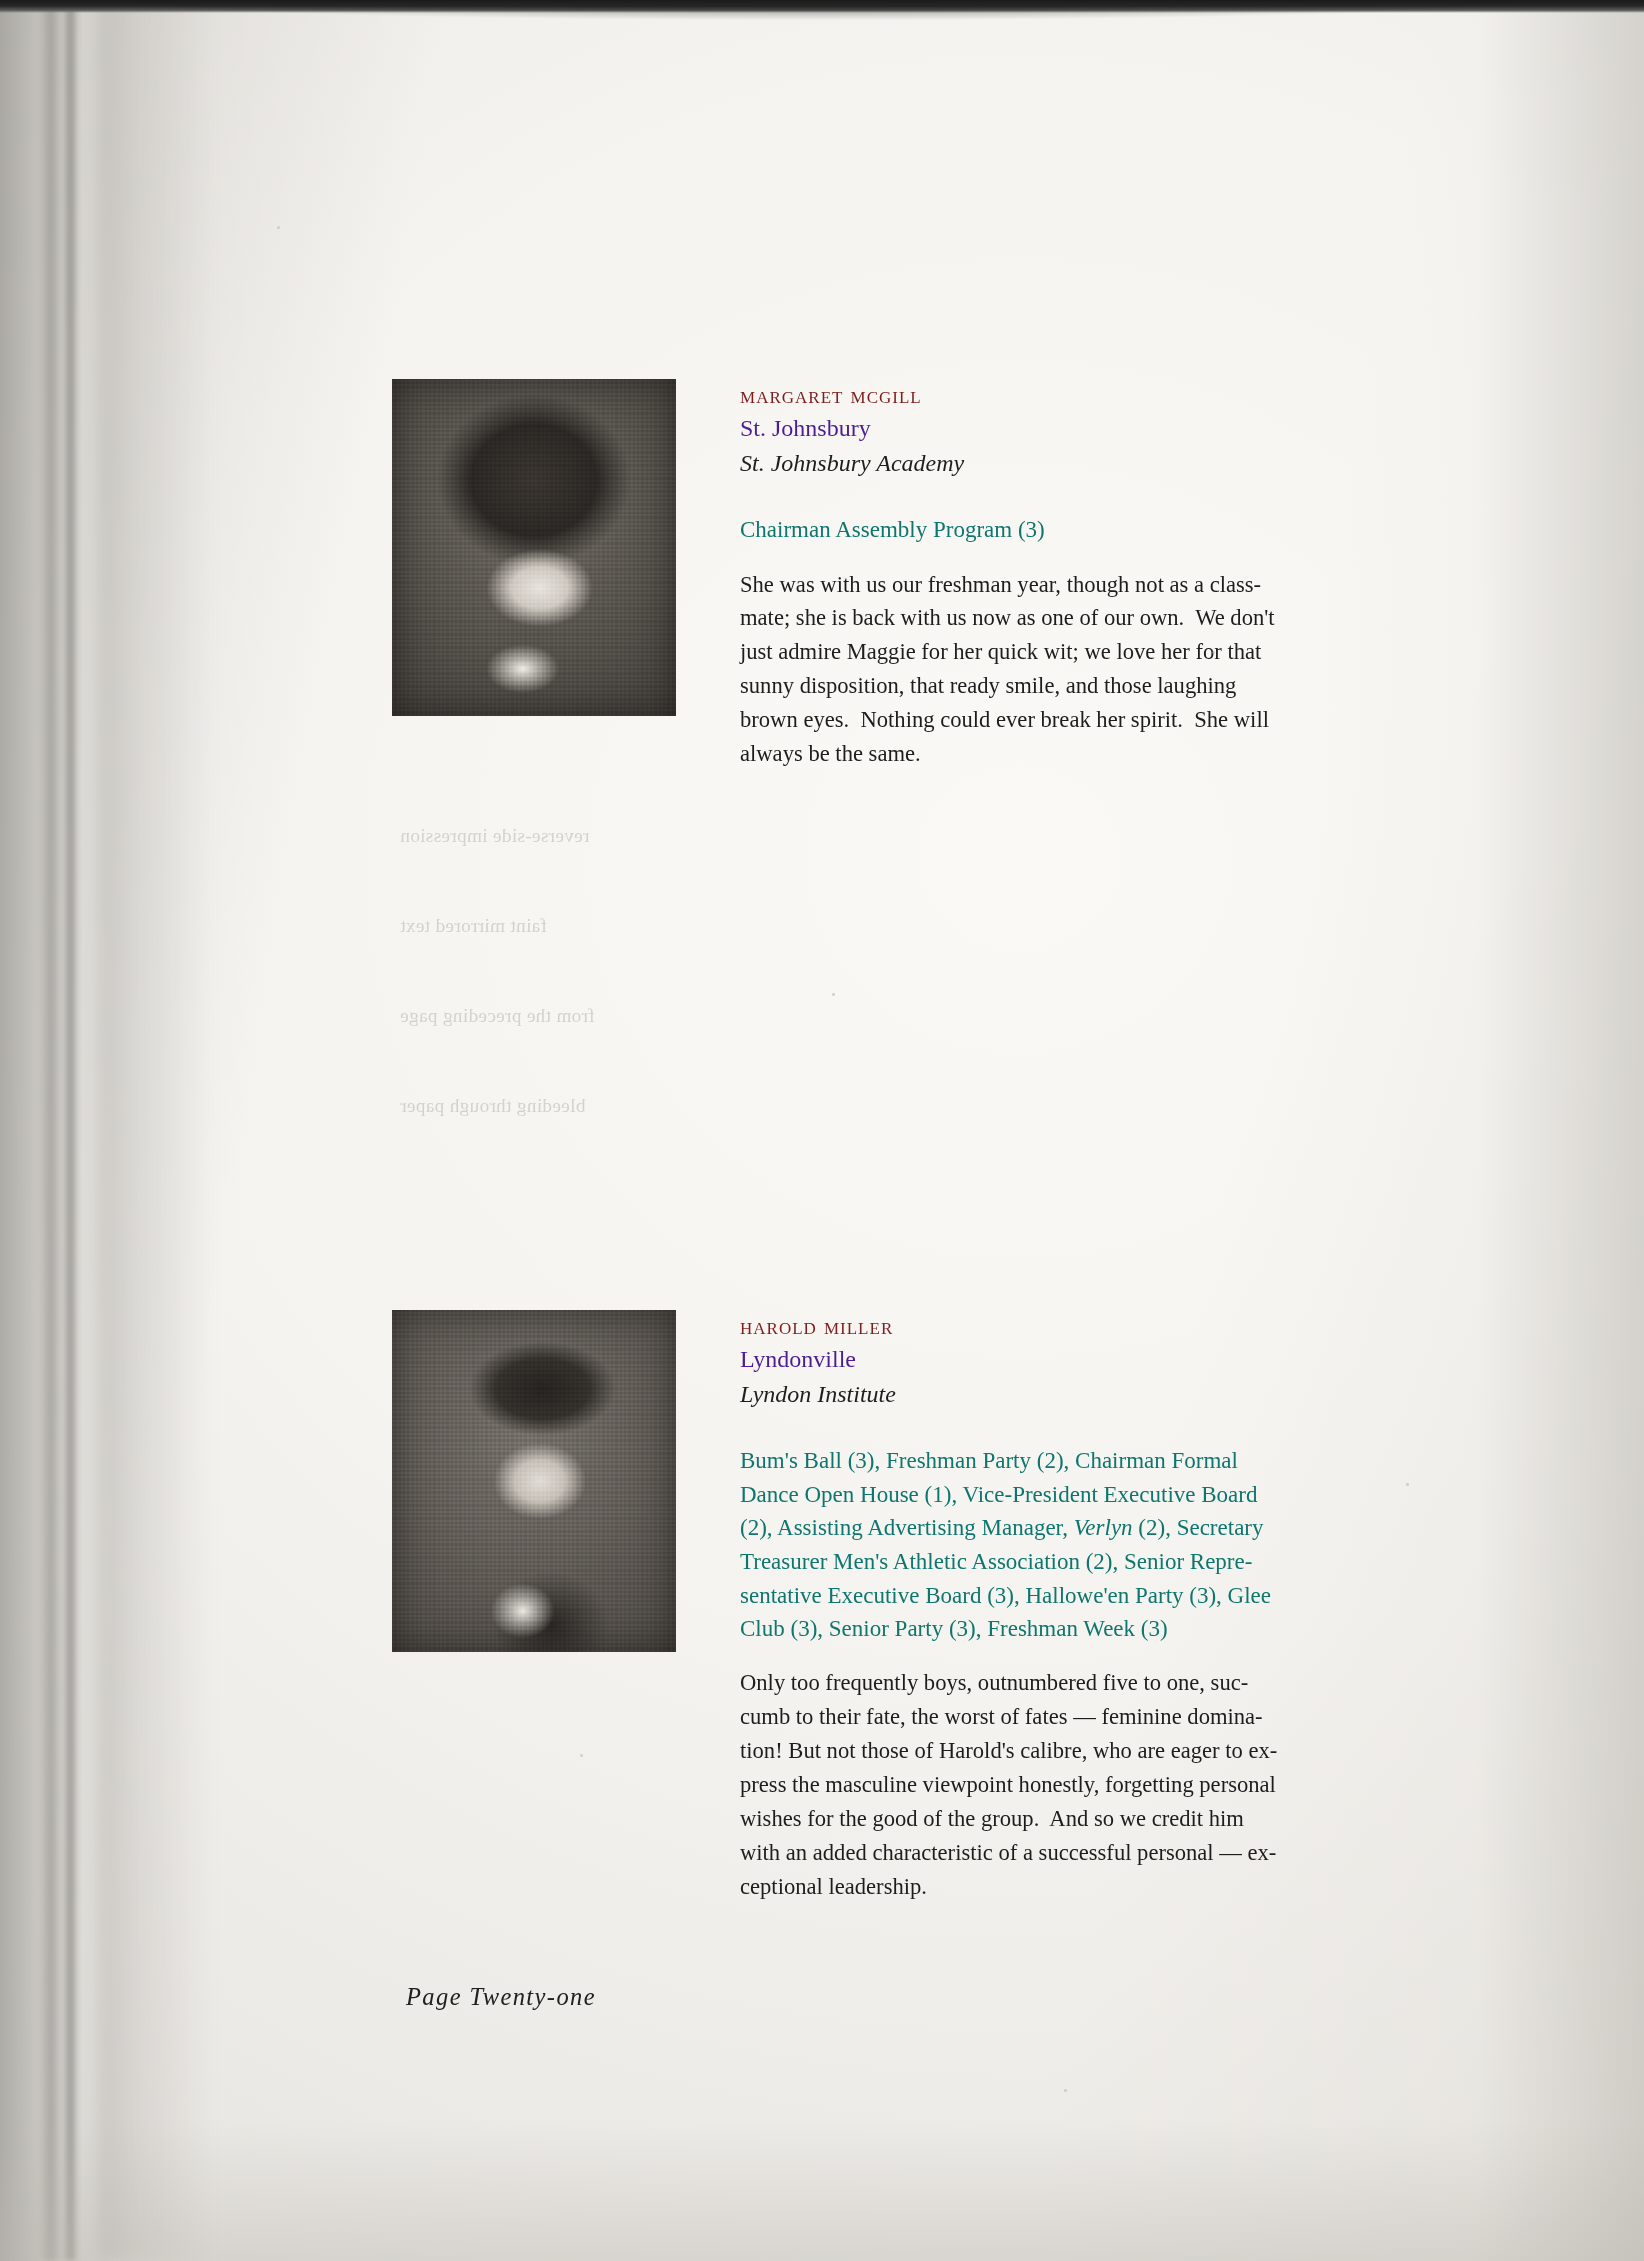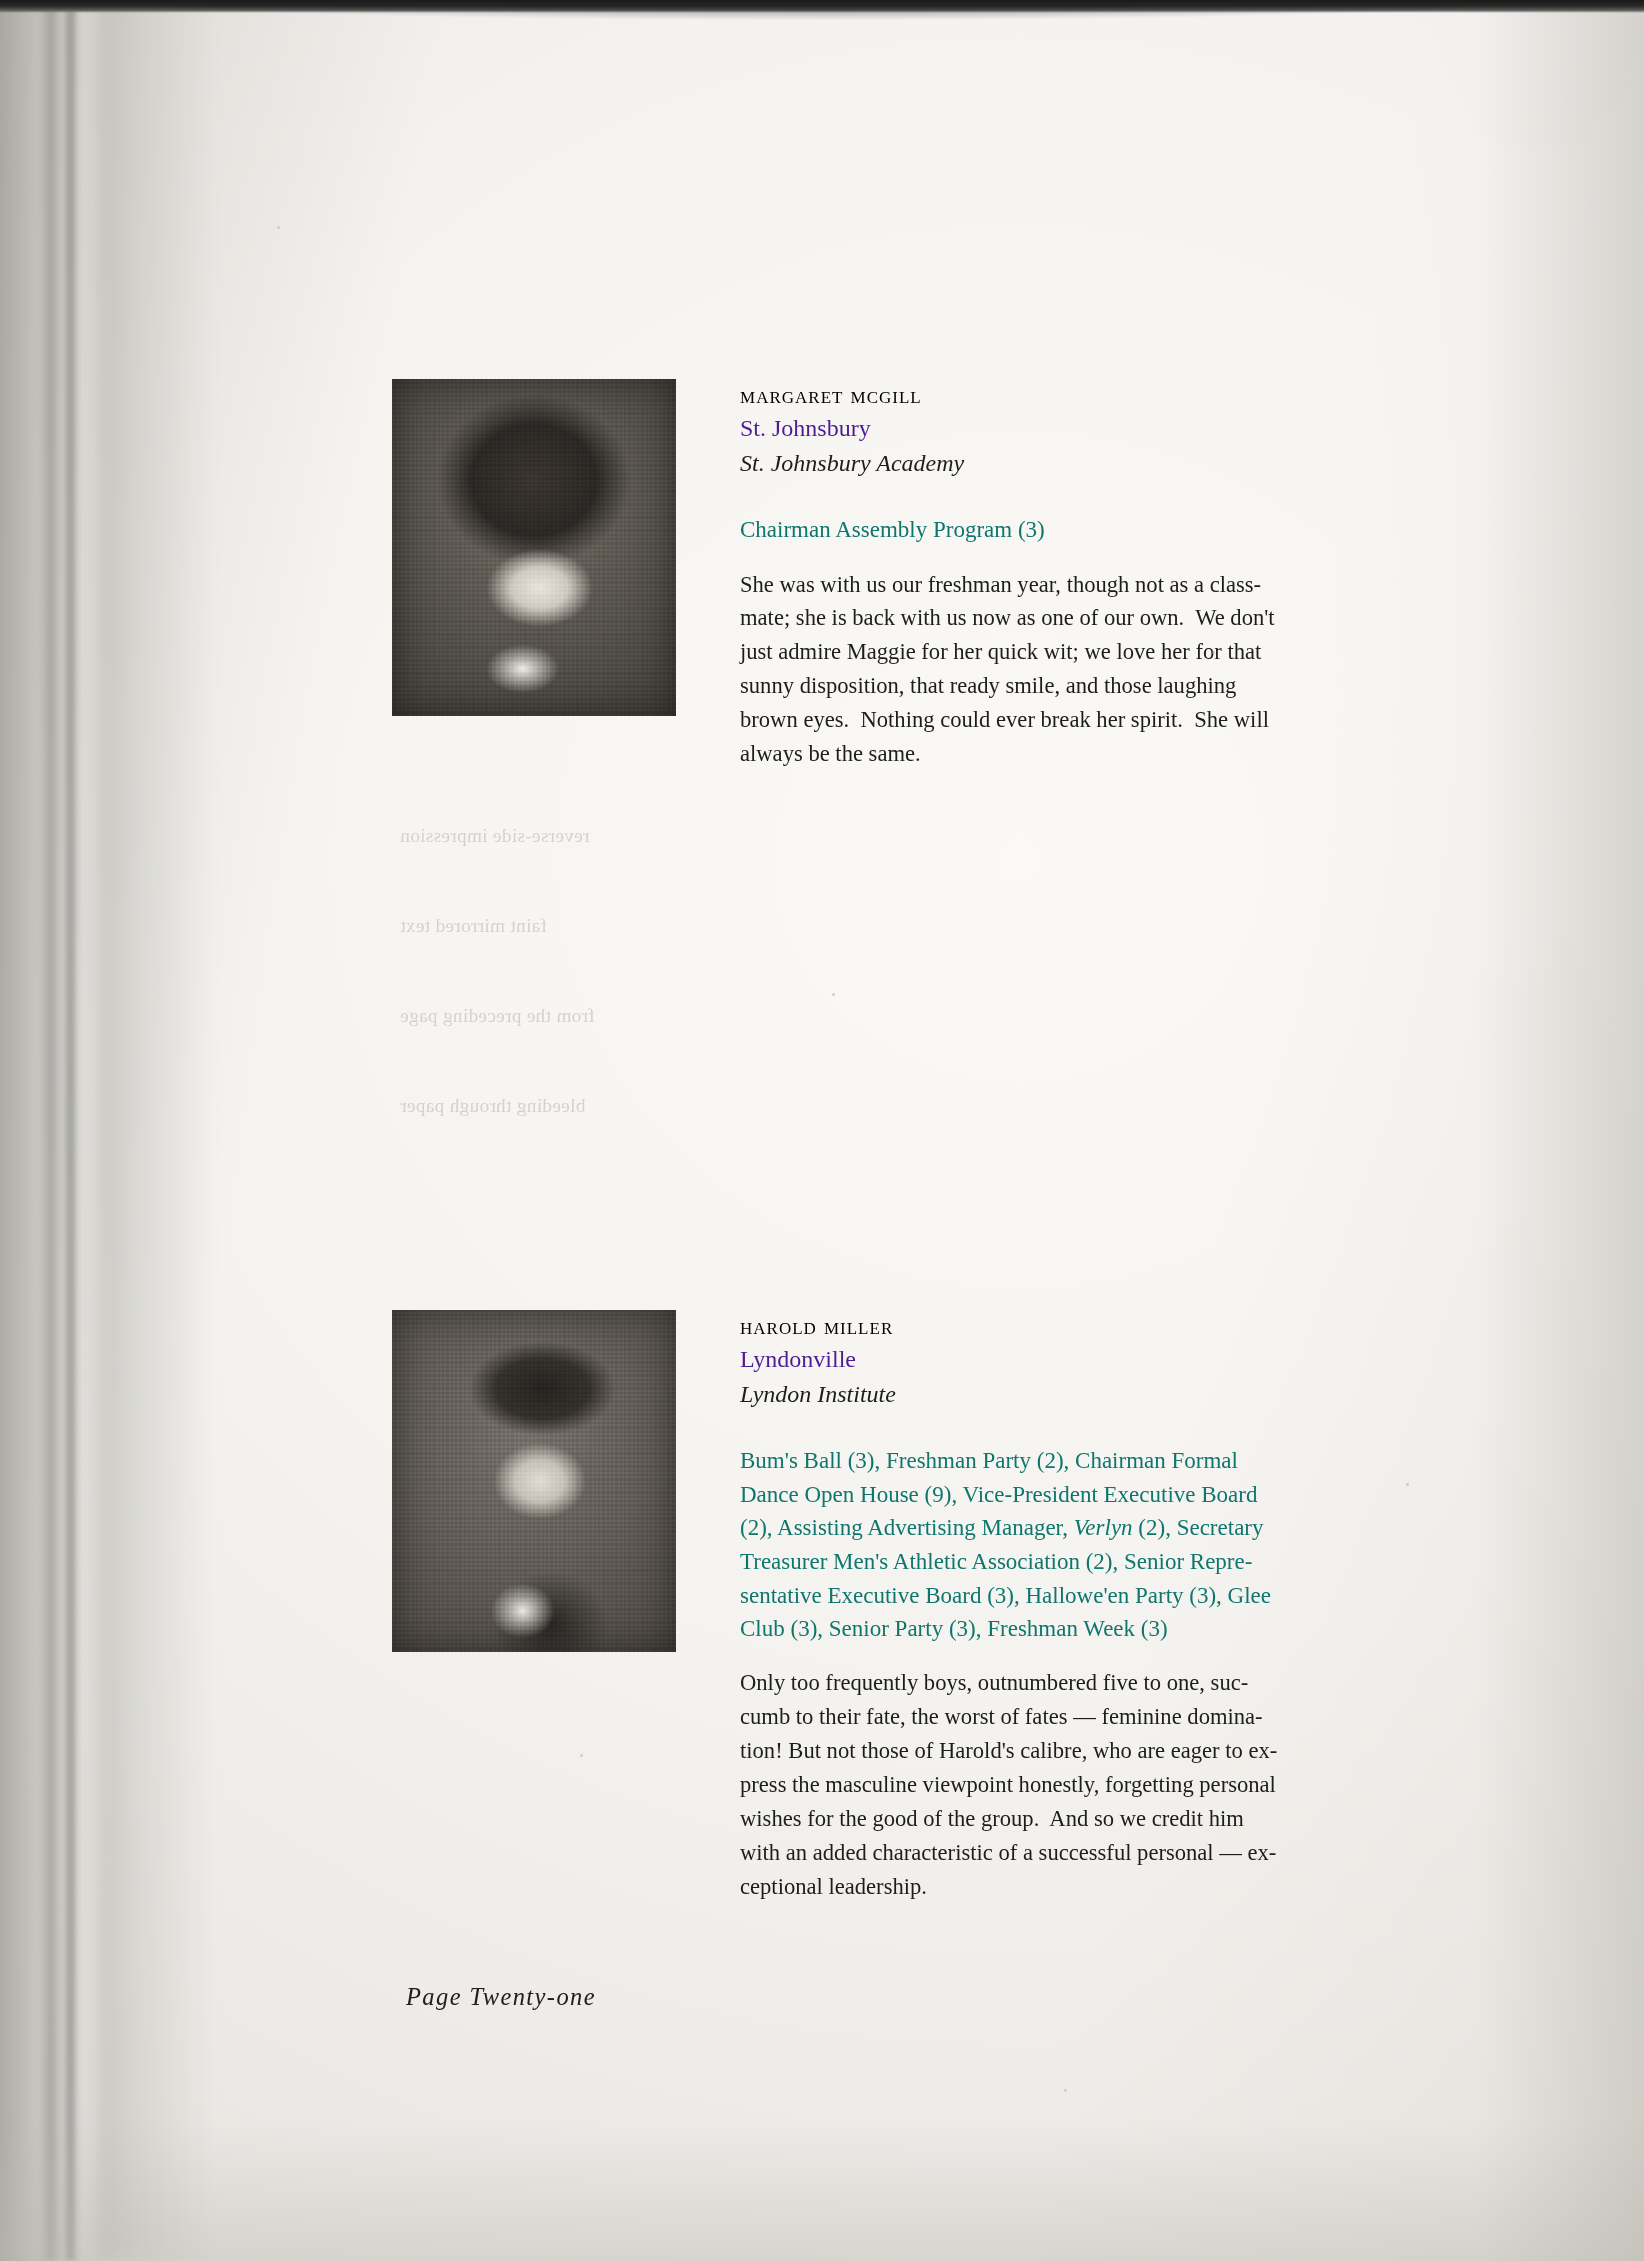--- a/index.html
+++ b/index.html
@@ -139,21 +139,21 @@
   }
 
   .textcol {
     position: absolute;
     width: 703px;
   }
 
   .name {
     font-size: 24.5px;
     letter-spacing: 1px;
-    color: #000000;
+    color: #7f1d1d;
     font-variant: small-caps;
     text-transform: lowercase;
     line-height: 1.28;
     white-space: nowrap;
   }
   .name::first-letter { font-size: 1em; }
 
   .town {
     font-size: 24px;
     color: #4c1d95;
@@ -279,21 +279,21 @@
         <div class="vign"></div>
       </div>
 
       <div class="textcol" style="left:740px; top:1310px;">
         <div class="name">Harold Miller</div>
         <div class="town">Lyndonville</div>
         <div class="school">Lyndon Institute</div>
 
         <div class="activities" id="harold-activities">
             <span class="line"><span>Bum's Ball (3), Freshman Party (2), Chairman Formal</span></span>
-            <span class="line"><span>Dance Open House (9), Vice-President Executive Board</span></span>
+            <span class="line"><span>Dance Open House (1), Vice-President Executive Board</span></span>
             <span class="line"><span>(2), Assisting Advertising Manager, </span><span class="ital">Verlyn</span><span> (2), Secretary</span></span>
             <span class="line"><span>Treasurer Men's Athletic Association (2), Senior Repre-</span></span>
             <span class="line"><span>sentative Executive Board (3), Hallowe'en Party (3), Glee</span></span>
             <span class="line"><span>Club (3), Senior Party (3), Freshman Week (3)</span></span>
           </div>
 
         <div class="bio">
           <span class="line">Only too frequently boys, outnumbered five to one, suc-</span>
           <span class="line">cumb to their fate, the worst of fates — feminine domina-</span>
           <span class="line">tion! But not those of Harold's calibre, who are eager to ex-</span>

